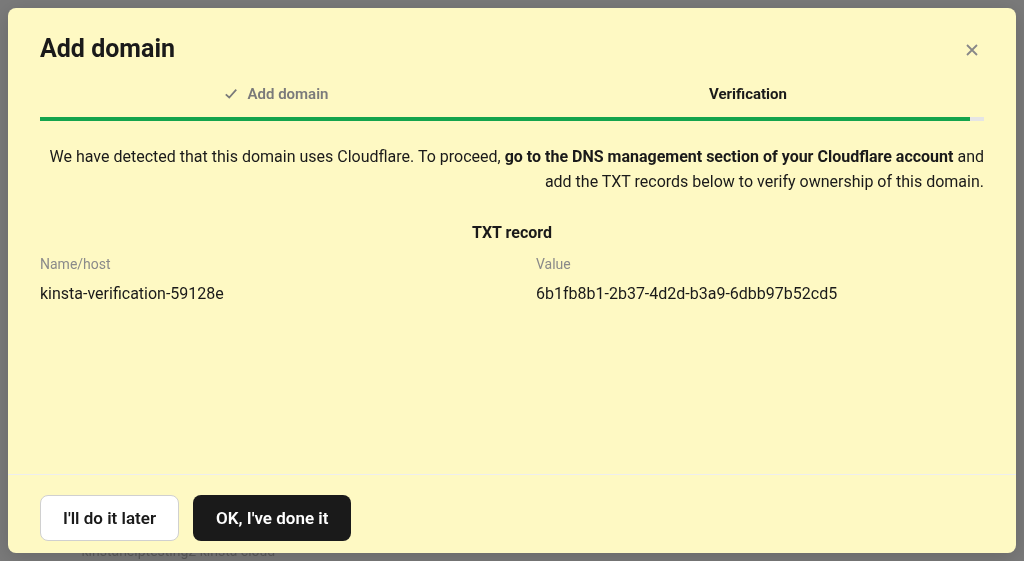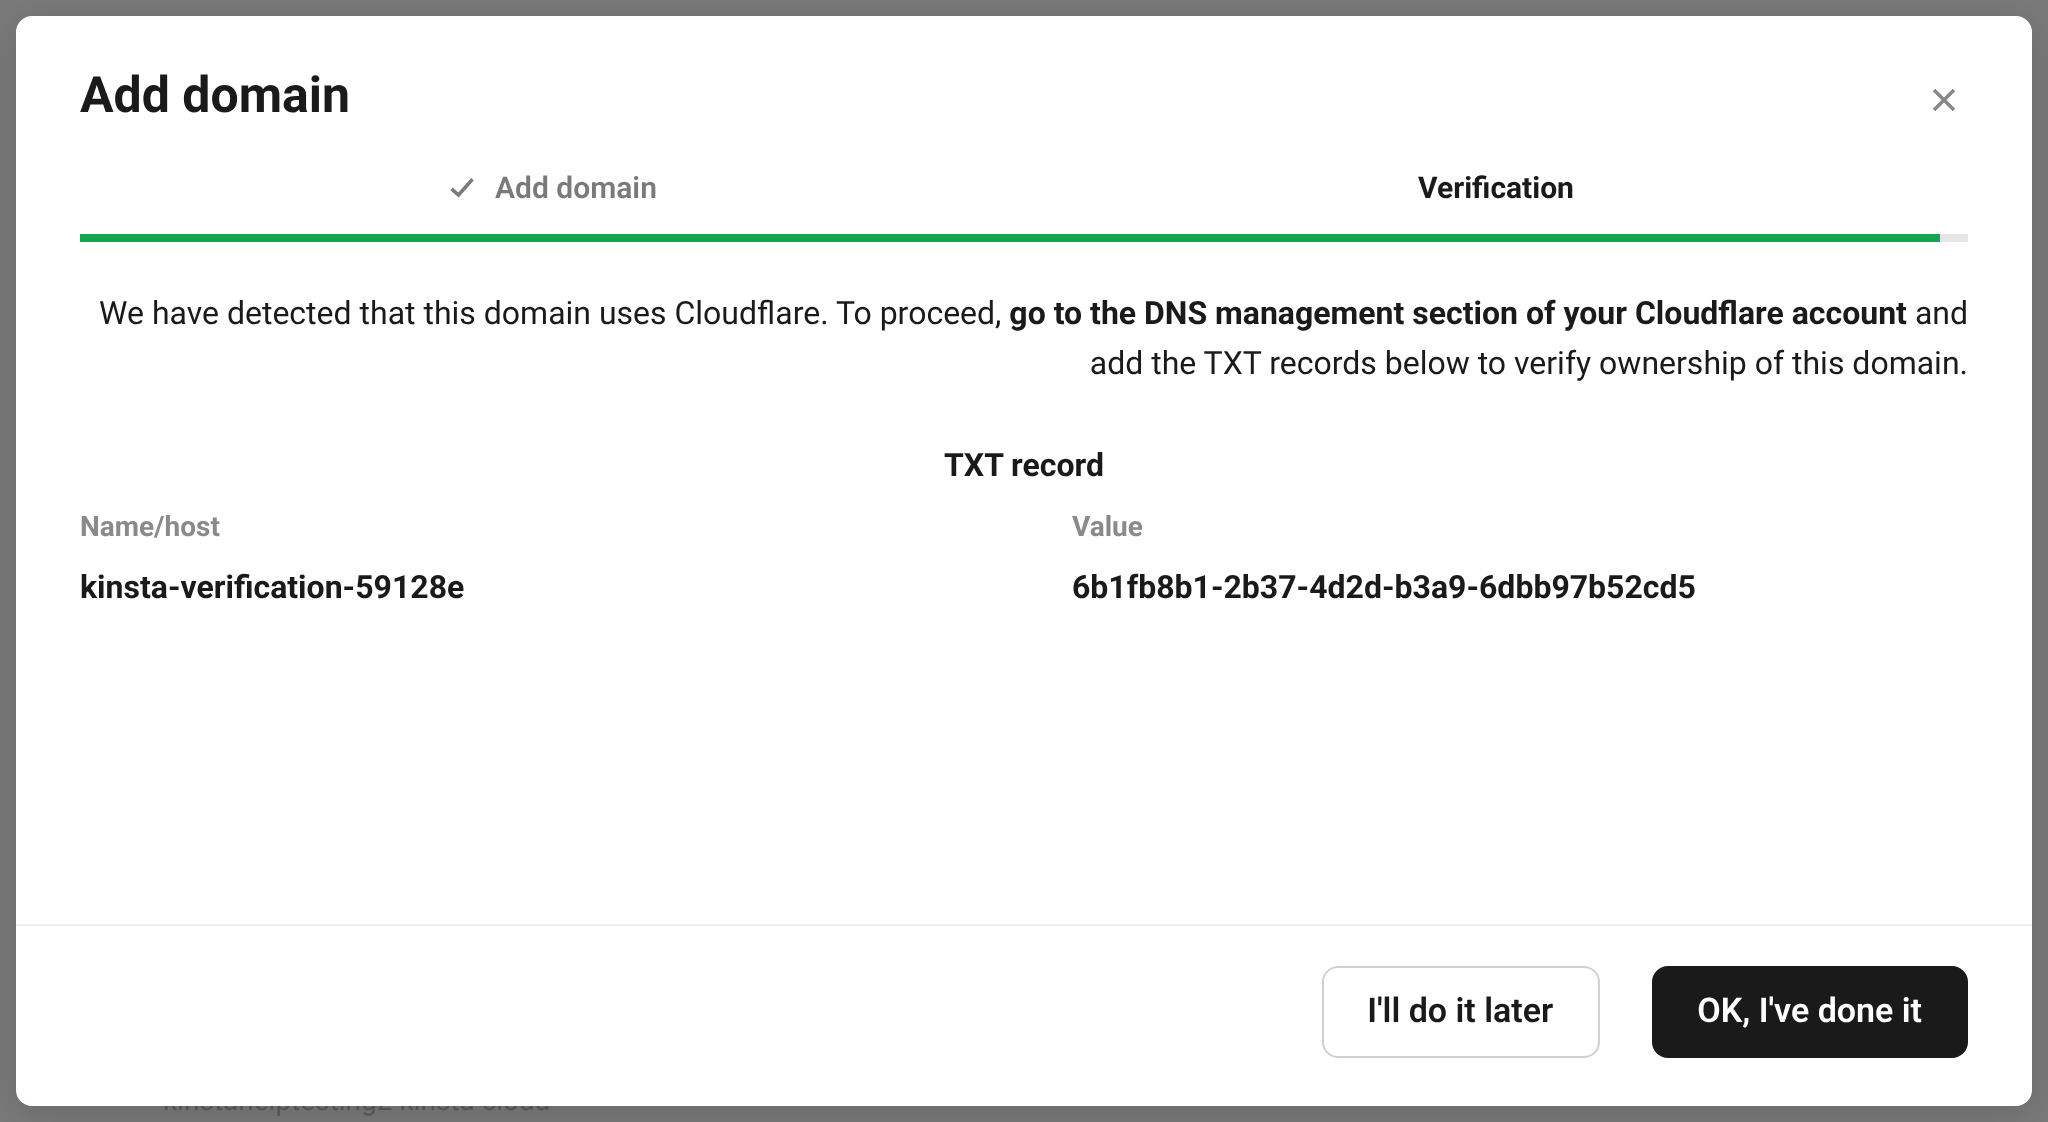--- a/index.html
+++ b/index.html
@@ -19,21 +19,21 @@
       position: absolute;
       inset: 0;
       background: rgba(0,0,0,0.1);
     }
     .modal {
       position: absolute;
       top: 8px;
       left: 8px;
       right: 8px;
       bottom: 8px;
-      background: #ffffff;
+      background: #fef9c3;
       border-radius: 8px;
       display: flex;
       flex-direction: column;
       box-shadow: 0 4px 20px rgba(0,0,0,0.15);
     }
     .modal-header {
       padding: 26px 32px 20px 32px;
       display: flex;
       justify-content: space-between;
       align-items: flex-start;
@@ -124,43 +124,42 @@
     .section-title {
       font-size: 16px;
       font-weight: 700;
       margin-bottom: 14px;
       text-align: center;
     }
     .record-row {
       display: flex;
       gap: 48px;
       margin-bottom: 32px;
-      font-weight: bold;
     }
     .record-col {
       flex: 1;
     }
     .record-label {
       font-size: 14px;
       color: #8a8a8a;
       margin-bottom: 12px;
     }
     .record-value {
       font-size: 16px;
       color: #1a1a1a;
     }
     .note-text {
       font-size: 16px;
       line-height: 1.55;
     }
     .modal-footer {
-      padding: 20px 32px 24px;
-      display: flex;
-      justify-content: flex-end;
-      gap: 26px;
+      padding: 20px 32px 12px;
+      display: flex;
+      justify-content: flex-start;
+      gap: 14px;
       border-top: 1px solid #eee;
     }
     .btn {
       font-size: 17px;
       font-weight: 600;
       padding: 12px 22px;
       border-radius: 8px;
       cursor: pointer;
       border: 1px solid transparent;
       font-family: inherit;

